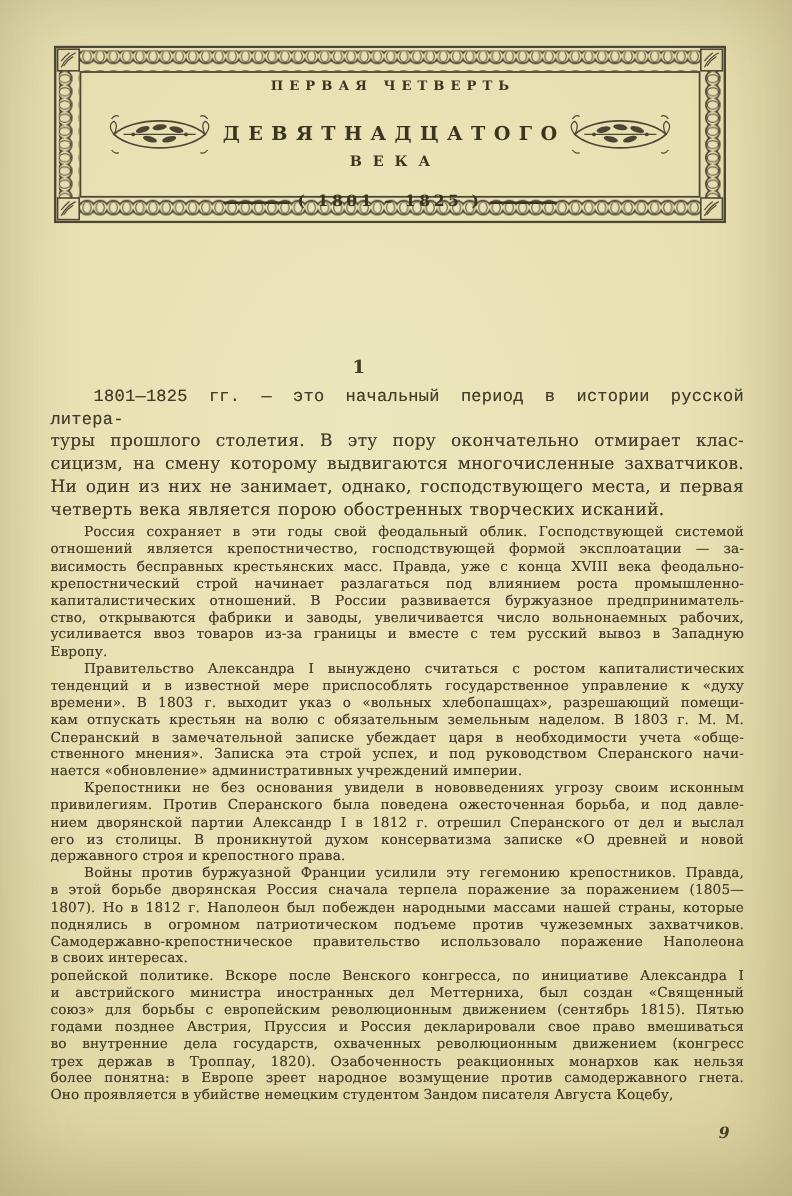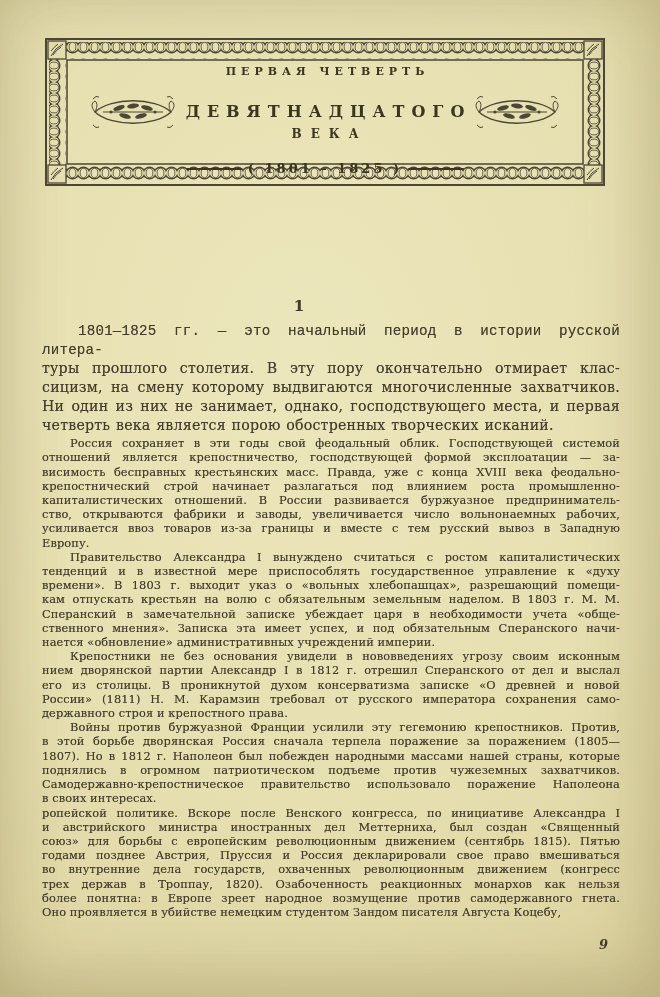--- a/index.html
+++ b/index.html
@@ -181,32 +181,32 @@
         <div class="tline">ство, открываются фабрики и заводы, увеличивается число вольнонаемных рабочих,</div>
         <div class="tline">усиливается ввоз товаров из-за границы и вместе с тем русский вывоз в Западную</div>
         <div class="tline lastline">Европу.</div>
       </div>
       <div class="para">
         <div class="tline first">Правительство Александра I вынуждено считаться с ростом капиталистических</div>
         <div class="tline">тенденций и в известной мере приспособлять государственное управление к «духу</div>
         <div class="tline">времени». В 1803 г. выходит указ о «вольных хлебопашцах», разрешающий помещи-</div>
         <div class="tline">кам отпускать крестьян на волю с обязательным земельным наделом. В 1803 г. М. М.</div>
         <div class="tline">Сперанский в замечательной записке убеждает царя в необходимости учета «обще-</div>
-        <div class="tline">ственного мнения». Записка эта имеет успех, и под обязательным Сперанского начи-</div>
+        <div class="tline">ственного мнения». Записка эта строй успех, и под руководством Сперанского начи-</div>
         <div class="tline lastline">нается «обновление» административных учреждений империи.</div>
       </div>
       <div class="para">
         <div class="tline first">Крепостники не без основания увидели в нововведениях угрозу своим исконным</div>
+        <div class="tline">привилегиям. Против Сперанского была поведена ожесточенная борьба, и под давле-</div>
         <div class="tline">нием дворянской партии Александр I в 1812 г. отрешил Сперанского от дел и выслал</div>
         <div class="tline">его из столицы. В проникнутой духом консерватизма записке «О древней и новой</div>
-        <div class="tline">России» (1811) Н. М. Карамзин требовал от русского императора сохранения само-</div>
         <div class="tline lastline">державного строя и крепостного права.</div>
       </div>
       <div class="para">
-        <div class="tline first">Войны против буржуазной Франции усилили эту гегемонию крепостников. Против,</div>
+        <div class="tline first">Войны против буржуазной Франции усилили эту гегемонию крепостников. Правда,</div>
         <div class="tline">в этой борьбе дворянская Россия сначала терпела поражение за поражением (1805—</div>
         <div class="tline">1807). Но в 1812 г. Наполеон был побежден народными массами нашей страны, которые</div>
         <div class="tline">поднялись в огромном патриотическом подъеме против чужеземных захватчиков.</div>
         <div class="tline">Самодержавно-крепостническое правительство использовало поражение Наполеона</div>
         <div class="tline lastline">в своих интересах.</div>
       </div>
       <div class="para">
         <div class="tline">ропейской политике. Вскоре после Венского конгресса, по инициативе Александра I</div>
         <div class="tline">и австрийского министра иностранных дел Меттерниха, был создан «Священный</div>
         <div class="tline">союз» для борьбы с европейским революционным движением (сентябрь 1815). Пятью</div>

